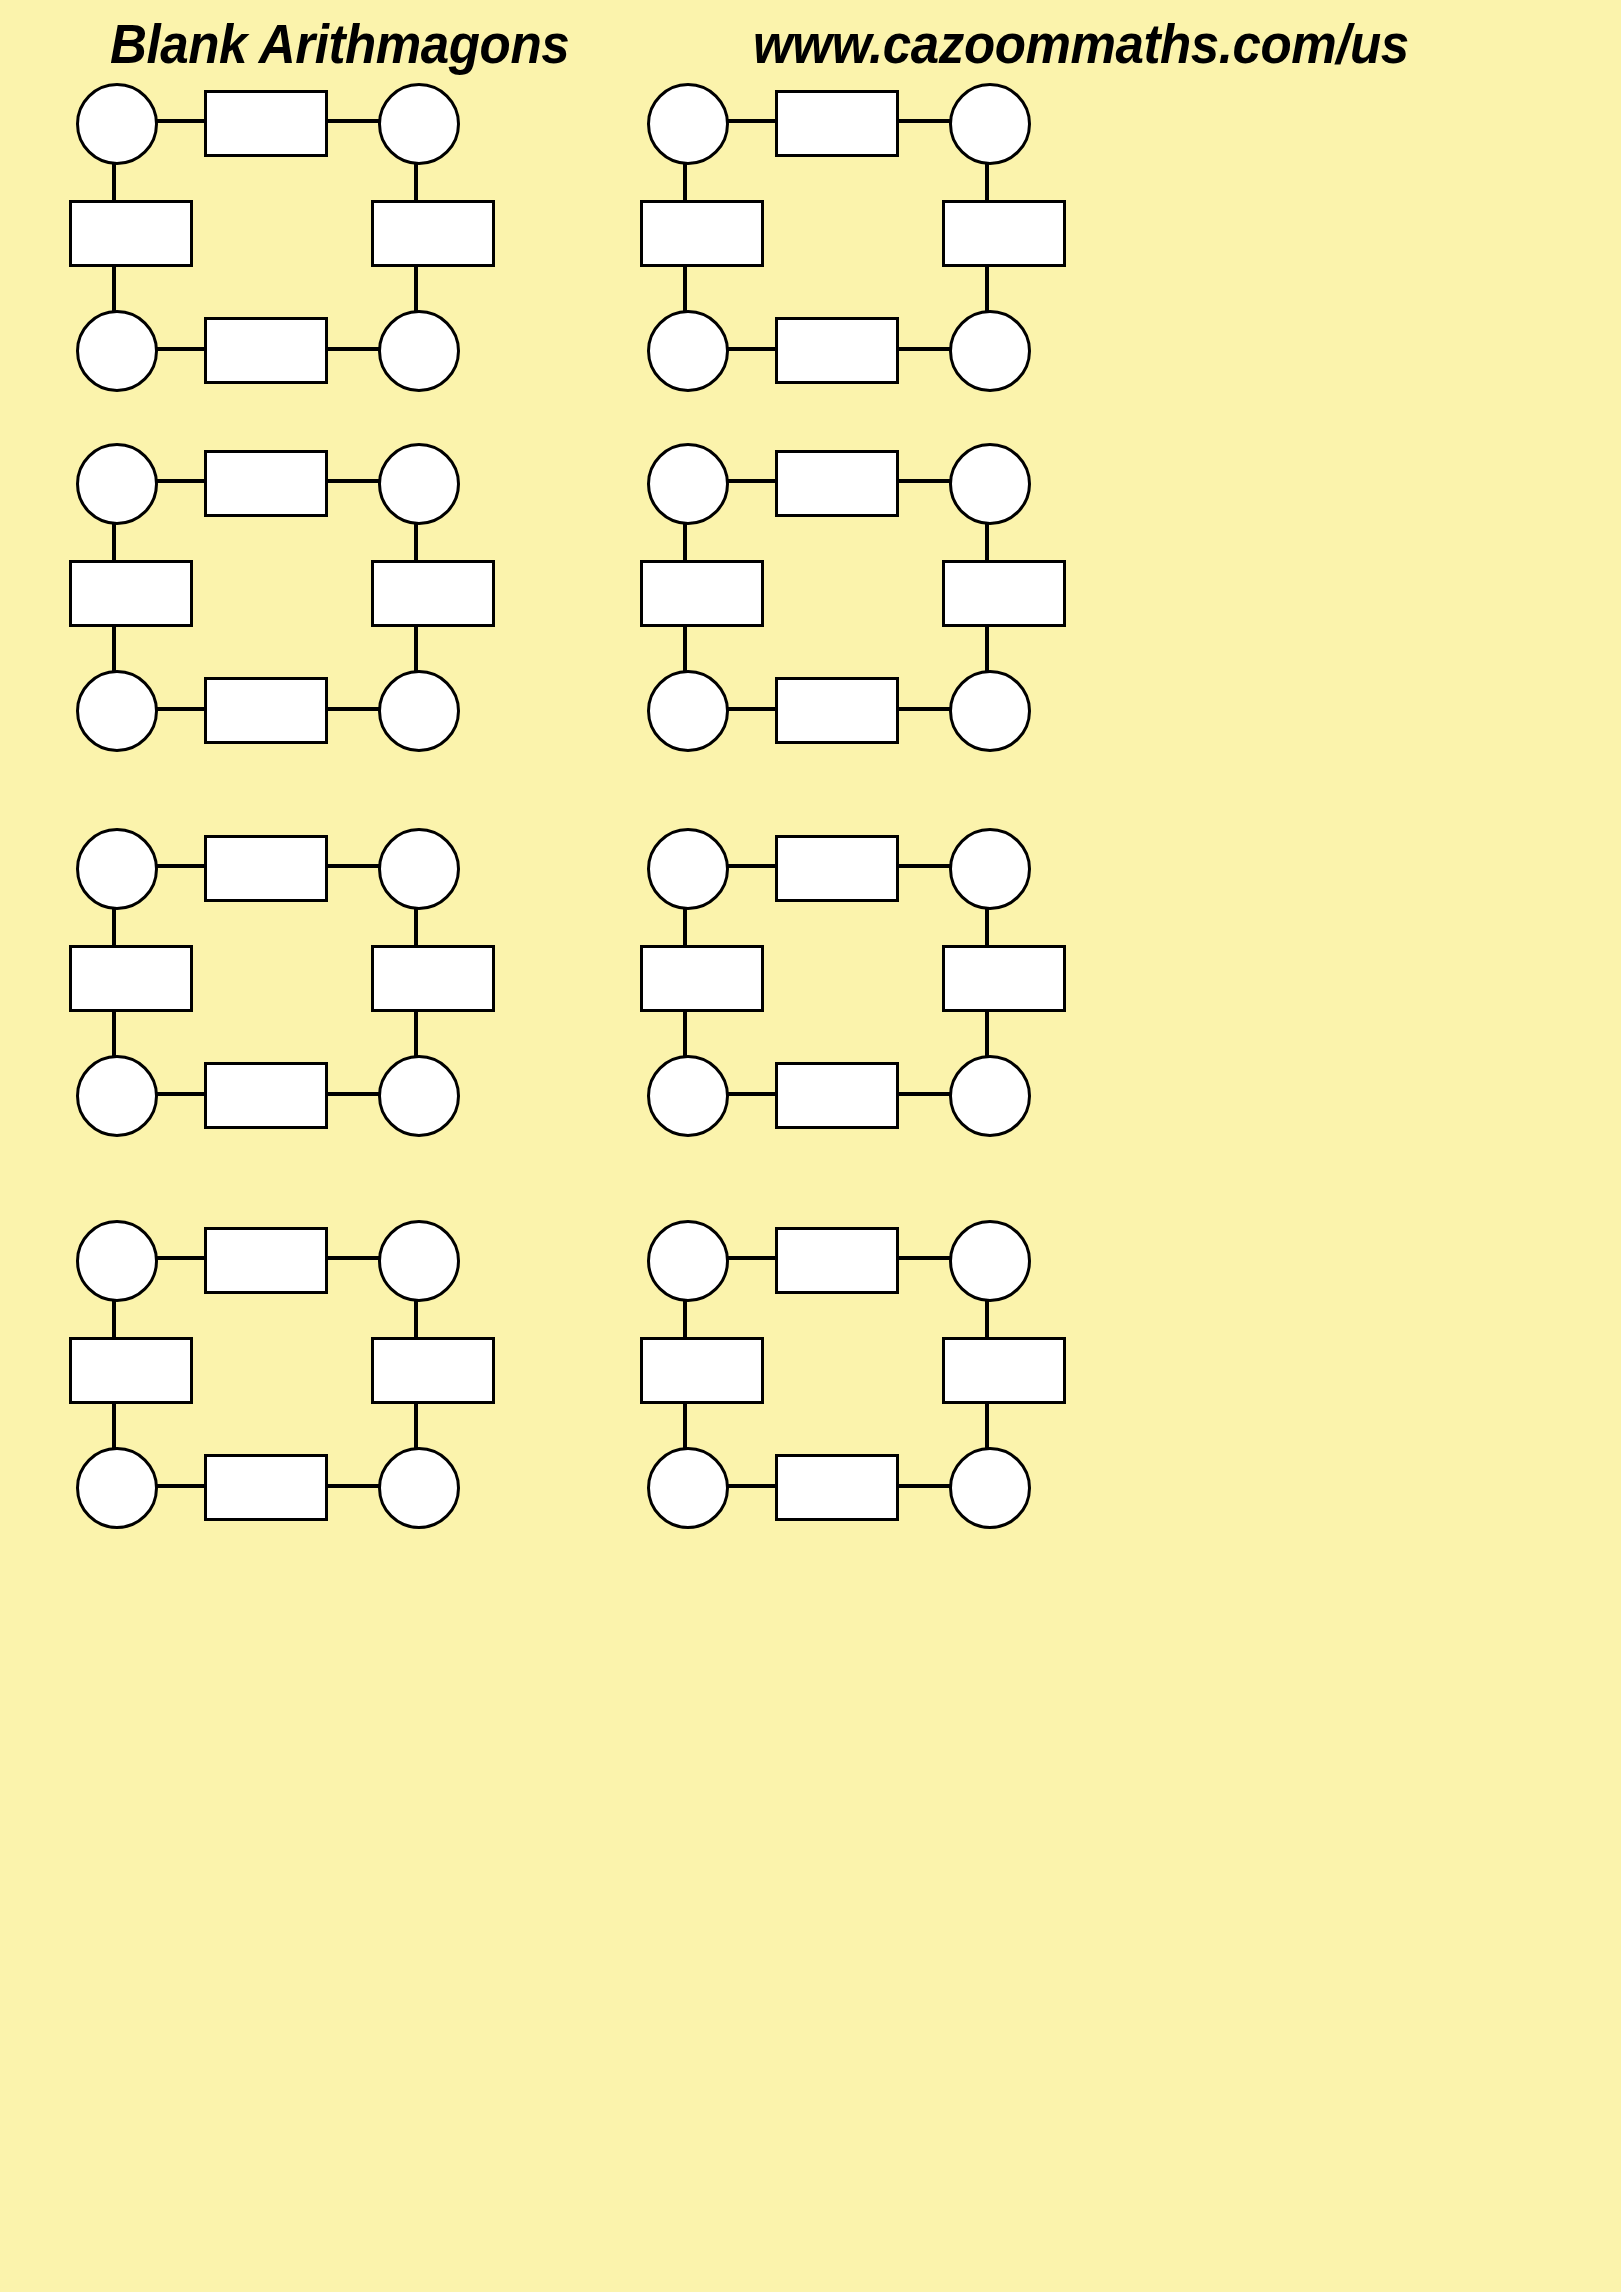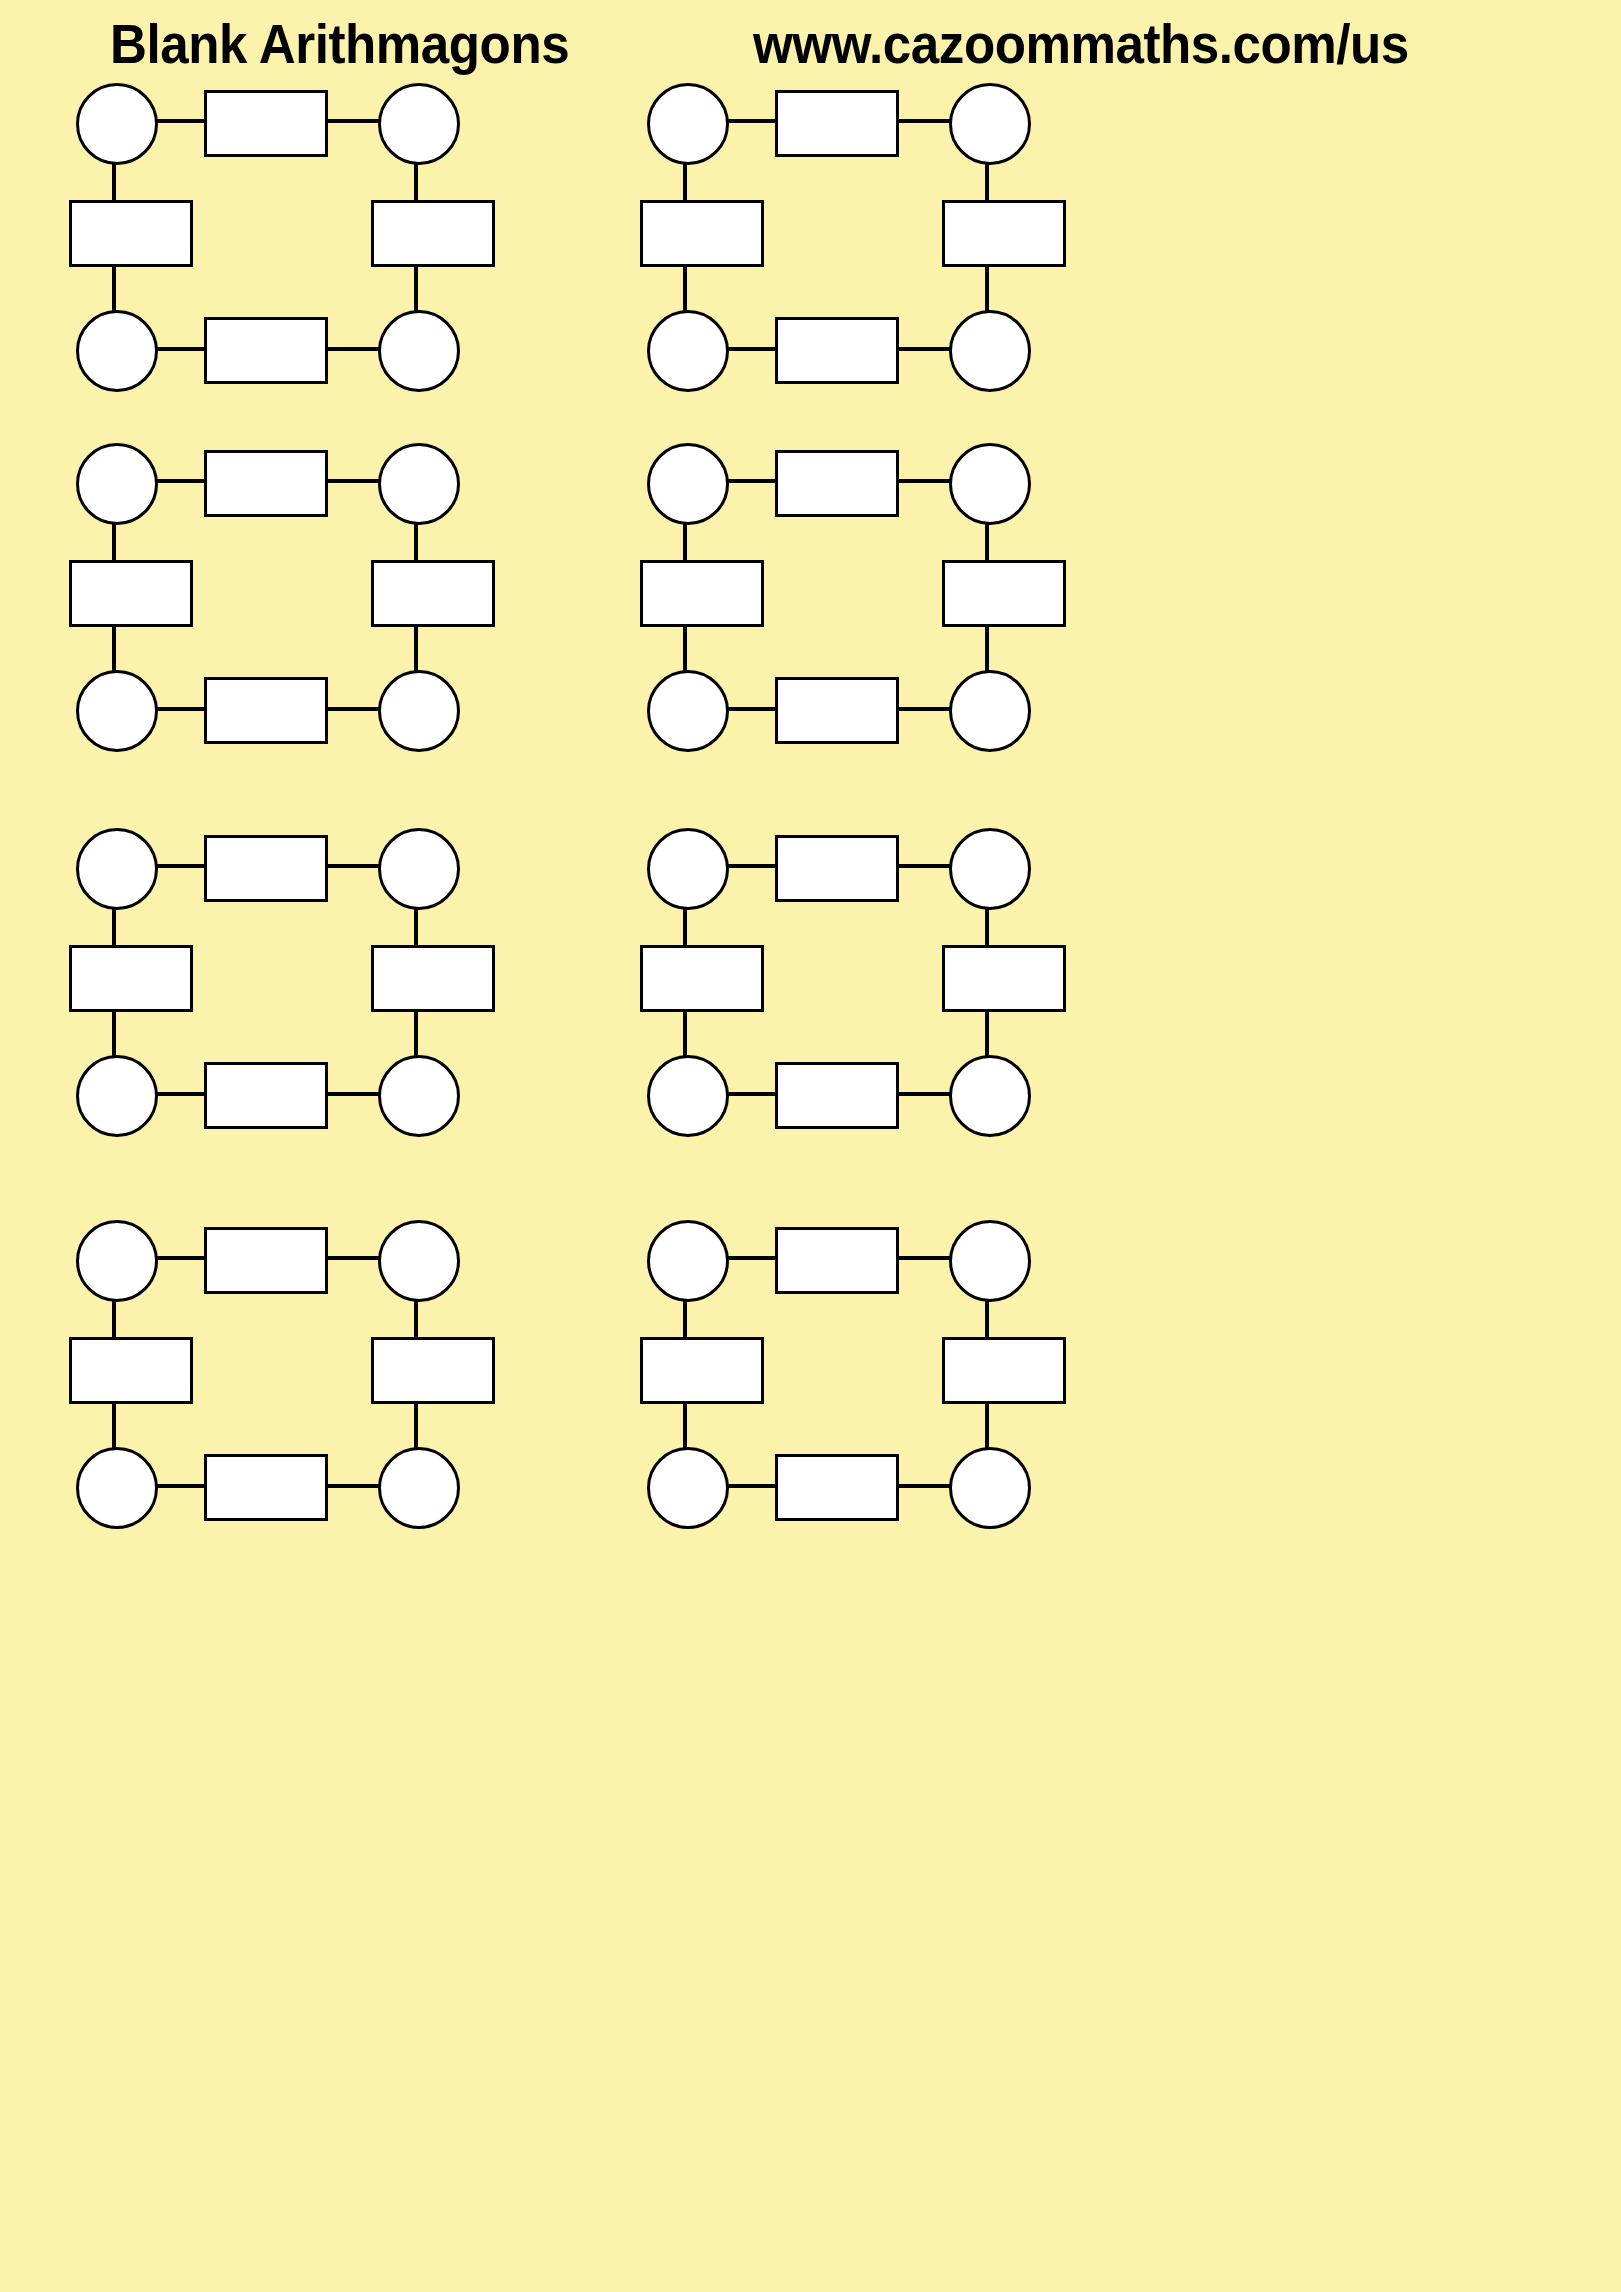--- a/index.html
+++ b/index.html
@@ -18,20 +18,21 @@
 
   
   .header {
     position: absolute;
     top: 0;
     left: 0;
     width: 1503px;
     height: 90px;
     display: flex;
     align-items: center;
+    font-style: italic;
   }
   .header-title {
     position: absolute;
     left: 110px;
     top: 11.8px;
     font-size: 55px;
     font-weight: bold;
     color: #000000;
     letter-spacing: -0.5px;
     white-space: nowrap;

